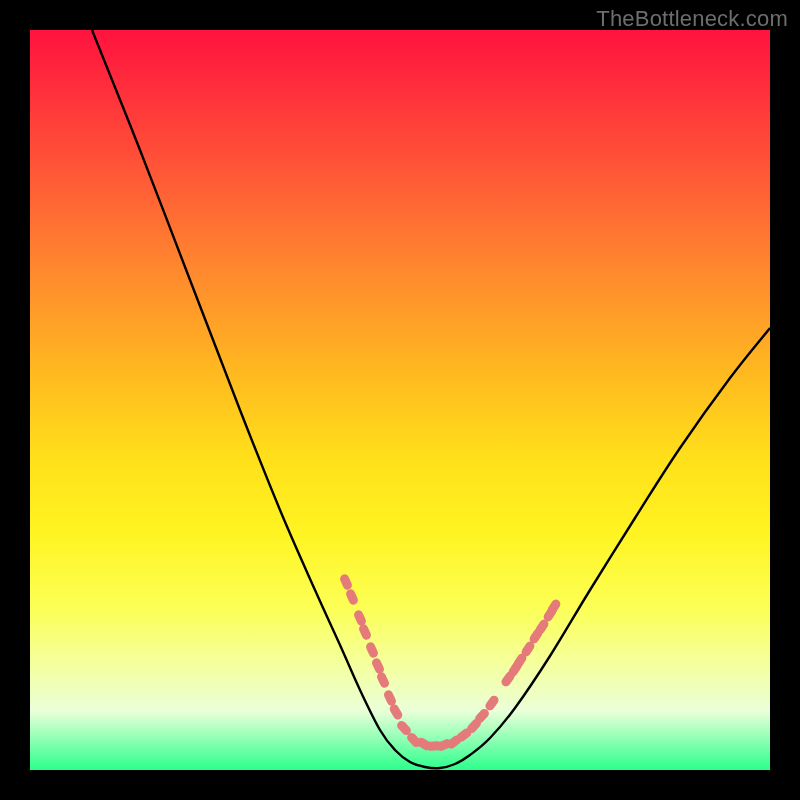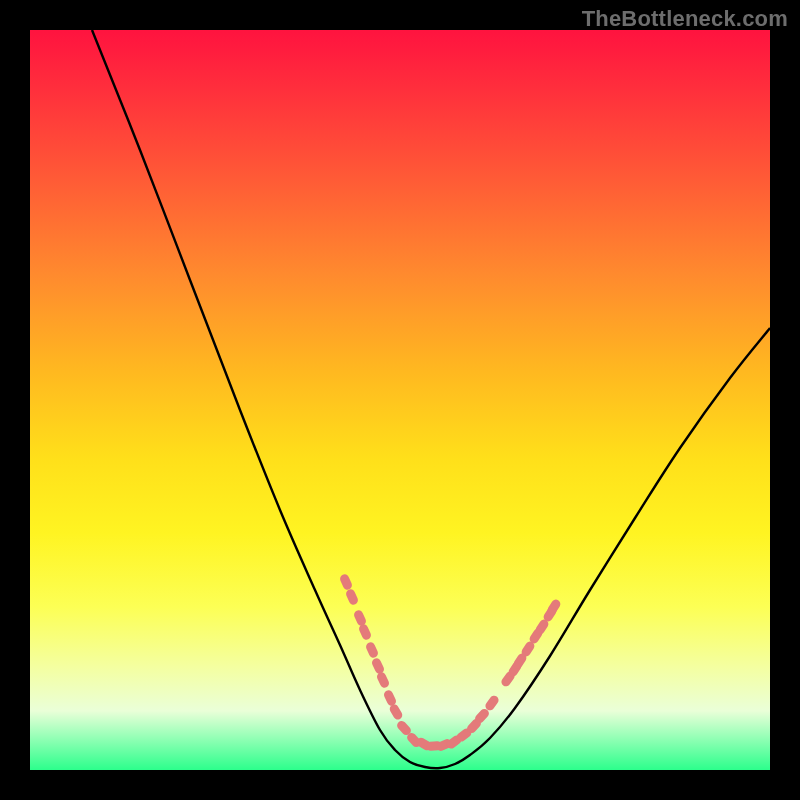--- a/index.html
+++ b/index.html
@@ -29,21 +29,21 @@
       #f4ffa0 86%,
       #eaffd8 92%,
       #2cff8c 100%);
   }
   .watermark {
     position: absolute;
     top: 6px;
     right: 12px;
     color: #6d6d6d;
     font-size: 22px;
-    font-weight: 700;
+    font-weight: 400;
     letter-spacing: 0.2px;
     user-select: none;
   }
   svg {
     position: absolute;
     left: 0;
     top: 0;
   }
 </style>
 </head>

